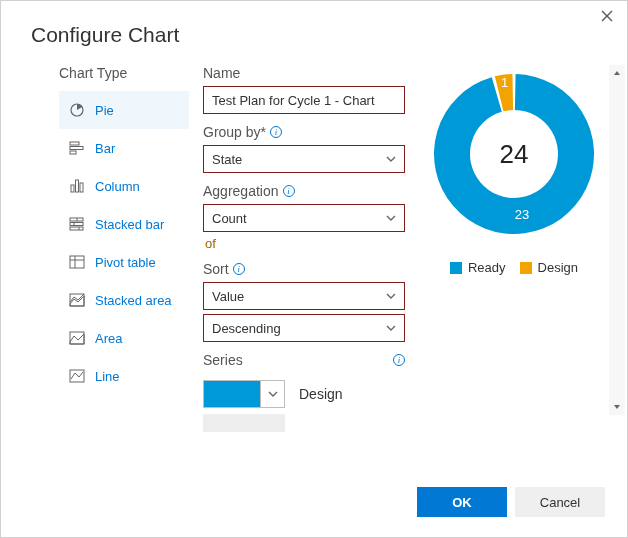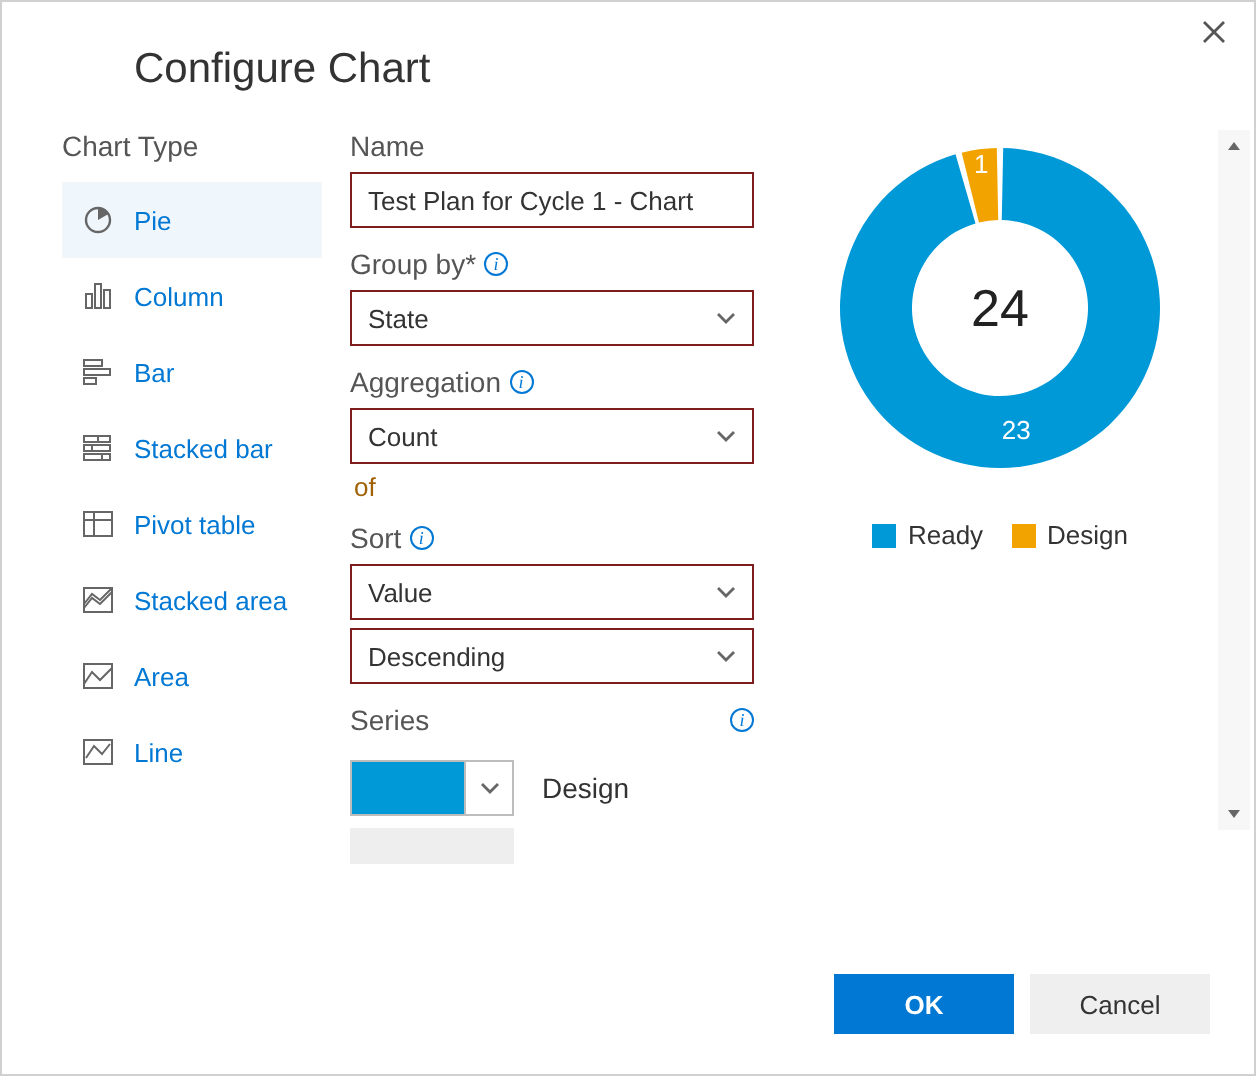--- a/index.html
+++ b/index.html
@@ -32,32 +32,32 @@
     justify-content: center;
     cursor: pointer;
     color: #555;
   }
   .close-btn svg { width: 12px; height: 12px; }
   .dialog-title {
     font-size: 21px;
     font-weight: 400;
     color: #333;
     padding: 22px 0 18px 30px;
-    margin-left: 36px;
   }
   .body {
     flex: 1;
     display: flex;
     padding: 0 0 0 30px;
     gap: 14px;
     overflow: hidden;
   }
   .sidebar {
     width: 130px;
     flex-shrink: 0;
+    margin-left: 28px;
   }
   .section-label {
     font-size: 14px;
     color: #555;
     margin-bottom: 10px;
   }
   .chart-type-list .item {
     display: flex;
     align-items: center;
     height: 38px;
@@ -283,37 +283,37 @@
                 <circle cx="8" cy="8" r="6" fill="none" stroke="currentColor" stroke-width="1.2"></circle>
                 <path d="M8 8 L8 2 A6 6 0 0 1 13.2 5 L8 8 Z" fill="currentColor"></path>
               </svg>
           </span>
           <span>Pie</span>
         </div>
 
         <div class="item">
           <span class="icon">
             <svg viewBox="0 0 16 16">
+                <rect x="1" y="2" width="9" height="3" fill="none" stroke="currentColor"></rect>
+                <rect x="1" y="6.5" width="13" height="3" fill="none" stroke="currentColor"></rect>
+                <rect x="1" y="11" width="6" height="3" fill="none" stroke="currentColor"></rect>
+              </svg>
+          </span>
+          <span>Bar</span>
+        </div>
+
+        <div class="item">
+          <span class="icon">
+            <svg viewBox="0 0 16 16">
                 <rect x="2" y="7" width="3" height="7" fill="none" stroke="currentColor"></rect>
                 <rect x="6.5" y="2" width="3" height="12" fill="none" stroke="currentColor"></rect>
                 <rect x="11" y="5" width="3" height="9" fill="none" stroke="currentColor"></rect>
               </svg>
           </span>
           <span>Column</span>
-        </div>
-
-        <div class="item">
-          <span class="icon">
-            <svg viewBox="0 0 16 16">
-                <rect x="1" y="2" width="9" height="3" fill="none" stroke="currentColor"></rect>
-                <rect x="1" y="6.5" width="13" height="3" fill="none" stroke="currentColor"></rect>
-                <rect x="1" y="11" width="6" height="3" fill="none" stroke="currentColor"></rect>
-              </svg>
-          </span>
-          <span>Bar</span>
         </div>
 
         <div class="item">
           <span class="icon">
             <svg viewBox="0 0 16 16">
                 <rect x="1" y="2" width="13" height="3" fill="none" stroke="currentColor"></rect>
                 <line x1="8" y1="2" x2="8" y2="5" stroke="currentColor"></line>
                 <rect x="1" y="6.5" width="13" height="3" fill="none" stroke="currentColor"></rect>
                 <line x1="5" y1="6.5" x2="5" y2="9.5" stroke="currentColor"></line>
                 <rect x="1" y="11" width="13" height="3" fill="none" stroke="currentColor"></rect>

